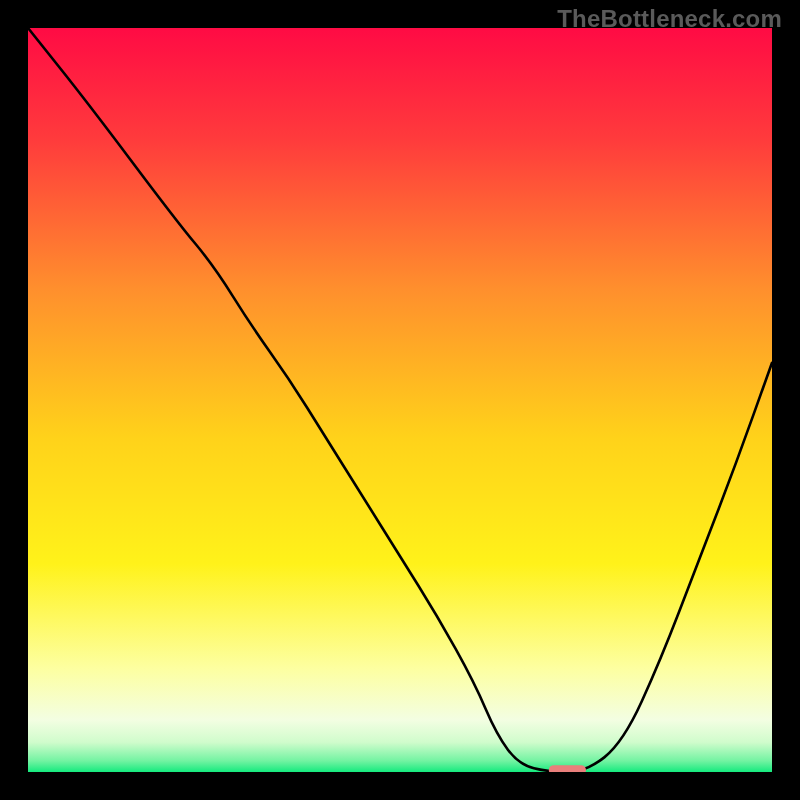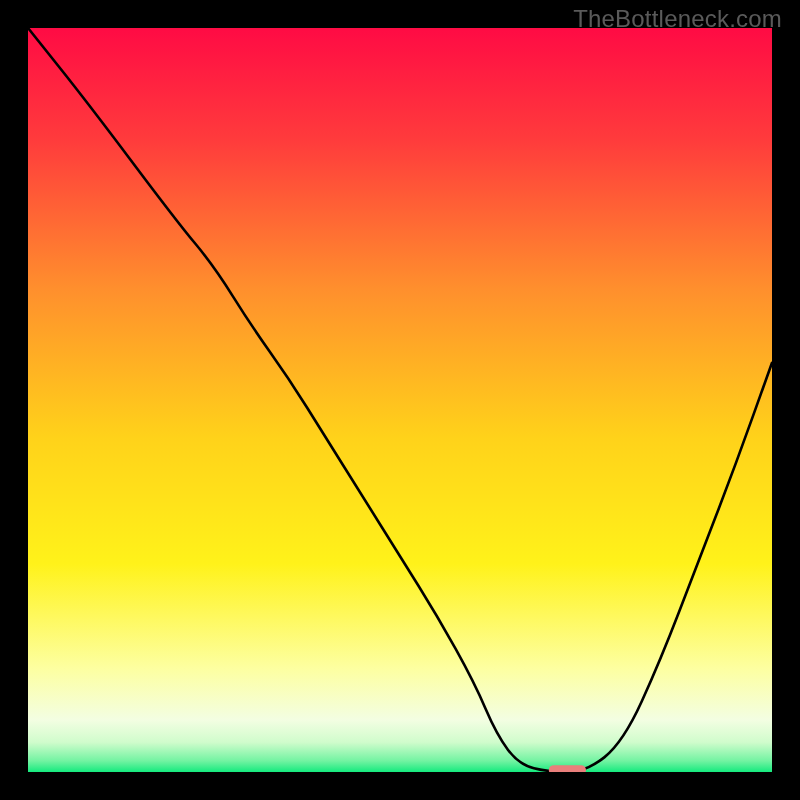--- a/index.html
+++ b/index.html
@@ -14,21 +14,21 @@
     position: relative;
     width: 800px;
     height: 800px;
   }
   .watermark {
     position: absolute;
     top: 5px;
     right: 18px;
     font-family: Arial, Helvetica, sans-serif;
     font-size: 24px;
-    font-weight: normal;
+    font-weight: bold;
     color: #5a5a5a;
     letter-spacing: 0.2px;
     z-index: 10;
   }
   .plot {
     position: absolute;
     left: 28px;
     top: 28px;
     width: 744px;
     height: 744px;

